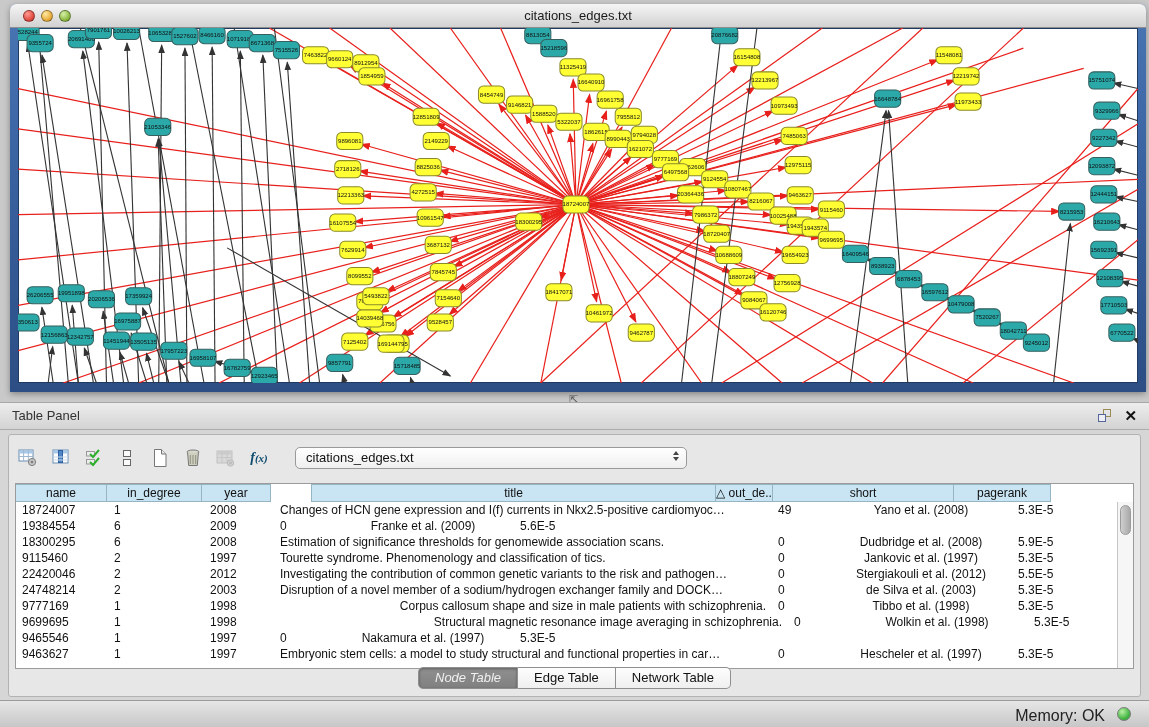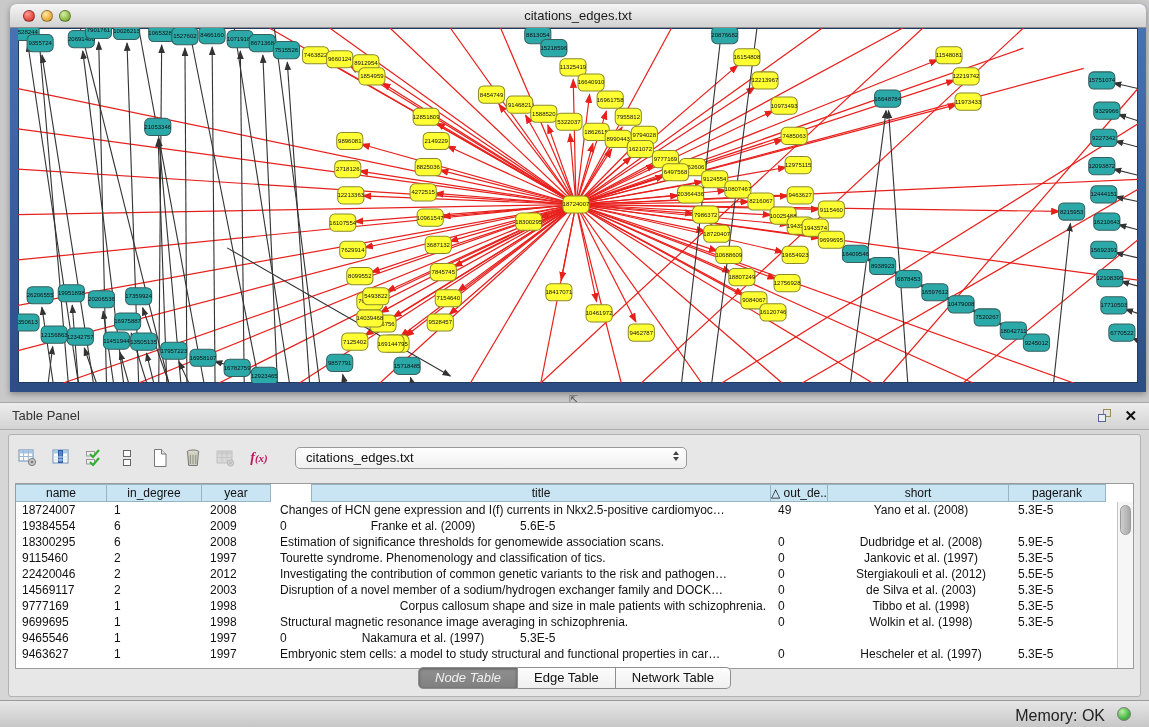--- a/index.html
+++ b/index.html
@@ -42,21 +42,21 @@
     border-top:1px solid #A8A8A8; border-bottom:1px solid #ACACAC;
     font-size:13px; line-height:26px; padding-left:12px; color:#333;
   }
   .panel-header .hdr-icons { position:absolute; right:12px; top:5px; display:flex; gap:12px; align-items:center; }
   .close-x { font-size:15px; font-weight:bold; color:#111; line-height:16px; cursor:default; }
   .panel-body { position:absolute; left:0; top:430px; width:1149px; height:270px; background:#D6D6D6; }
   .panel-inner { position:absolute; left:8px; right:8px; top:4px; bottom:3px;
     background:#E7E7E7; border:1px solid #B2B2B2; border-radius:3px; }
   .toolbar { position:absolute; left:6px; top:6px; height:34px; display:flex; align-items:center; gap:7px; }
   .tbtn { width:26px; height:26px; display:flex; align-items:center; justify-content:center; border-radius:3px; }
-  .fx { font-family:"Liberation Serif", serif; font-style:italic; font-weight:bold; font-size:14px; color:#be185d;text-align:center; }
+  .fx { font-family:"Liberation Serif", serif; font-style:italic; font-weight:bold; font-size:14px; color:#0c4a6e;text-align:center; }
   .fx small { font-size:11px; }
   .combo {
     margin-left:16px; width:392px; height:22px; position:relative;
     background:linear-gradient(180deg,#FFFFFF,#EFEFEF);
     border:1px solid #9A9A9A; border-radius:5px;
     font-size:13px; line-height:20px; padding-left:10px; color:#111;
   }
   .combo .stepper { position:absolute; right:7px; top:3px; display:flex; flex-direction:column; gap:2px; }
   .combo .stepper i { display:block; width:0; height:0; border-left:3.5px solid transparent; border-right:3.5px solid transparent; }
   .combo .stepper i.up { border-bottom:4px solid #444; }
@@ -864,21 +864,21 @@
             <i class="up"></i>
             <i class="dn"></i>
           </span>
       </div>
     </div>
     <div class="grid">
       <div class="thead" id="table-header">
           <div class="hcell" style="width: 92px;">name</div>
           <div class="hcell" style="width: 96px;">in_degree</div>
           <div class="hcell" style="width: 70px;">year</div>
-          <div class="hcell" style="width: 460px; margin-left: 40px;">title</div>
+          <div class="hcell" style="width: 405px; margin-left: 40px;">title</div>
           <div class="hcell" style="width: 58px;">△ out_de...</div>
           <div class="hcell" style="width: 182px;">short</div>
           <div class="hcell" style="width: 98px;">pagerank</div>
         </div>
       <div class="tbody" id="table-body">
           <div class="trow">
             <div class="tcell" style="width: 92px; text-align: left;">18724007</div>
             <div class="tcell" style="width: 96px; text-align: left;">1</div>
             <div class="tcell" style="width: 70px; text-align: left;">2008</div>
             <div class="tcell" style="width: 498px; text-align: left;">Changes of HCN gene expression and I(f) currents in Nkx2.5-positive cardiomyoc…</div>
@@ -915,42 +915,42 @@
           <div class="trow">
             <div class="tcell" style="width: 92px; text-align: left;">22420046</div>
             <div class="tcell" style="width: 96px; text-align: left;">2</div>
             <div class="tcell" style="width: 70px; text-align: left;">2012</div>
             <div class="tcell" style="width: 498px; text-align: left;">Investigating the contribution of common genetic variants to the risk and pathogen…</div>
             <div class="tcell" style="width: 58px; text-align: left;">0</div>
             <div class="tcell" style="width: 182px; text-align: center;">Stergiakouli et al. (2012)</div>
             <div class="tcell" style="width: 98px; text-align: left;">5.5E-5</div>
           </div>
           <div class="trow">
-            <div class="tcell" style="width: 92px; text-align: left;">14569117</div>
+            <div class="tcell" style="width: 92px; text-align: left;">24748214</div>
             <div class="tcell" style="width: 96px; text-align: left;">2</div>
             <div class="tcell" style="width: 70px; text-align: left;">2003</div>
             <div class="tcell" style="width: 498px; text-align: left;">Disruption of a novel member of a sodium/hydrogen exchanger family and DOCK…</div>
             <div class="tcell" style="width: 58px; text-align: left;">0</div>
             <div class="tcell" style="width: 182px; text-align: center;">de Silva et al. (2003)</div>
             <div class="tcell" style="width: 98px; text-align: left;">5.3E-5</div>
           </div>
           <div class="trow">
             <div class="tcell" style="width: 92px; text-align: left;">9777169</div>
             <div class="tcell" style="width: 96px; text-align: left;">1</div>
             <div class="tcell" style="width: 70px; text-align: left;">1998</div>
             <div class="tcell" style="width: 498px; text-align: right;">Corpus callosum shape and size in male patients with schizophrenia.</div>
             <div class="tcell" style="width: 58px; text-align: left;">0</div>
             <div class="tcell" style="width: 182px; text-align: center;">Tibbo et al. (1998)</div>
             <div class="tcell" style="width: 98px; text-align: left;">5.3E-5</div>
           </div>
           <div class="trow">
             <div class="tcell" style="width: 92px; text-align: left;">9699695</div>
             <div class="tcell" style="width: 96px; text-align: left;">1</div>
             <div class="tcell" style="width: 70px; text-align: left;">1998</div>
-            <div class="tcell" style="width: 498px; text-align: left;">Structural magnetic resonance image averaging in schizophrenia.</div>
+            <div class="tcell" style="width: 498px; text-align: right; margin-left: 16px;">Structural magnetic resonance image averaging in schizophrenia.</div>
             <div class="tcell" style="width: 58px; text-align: left;">0</div>
             <div class="tcell" style="width: 182px; text-align: center;">Wolkin et al. (1998)</div>
             <div class="tcell" style="width: 98px; text-align: left;">5.3E-5</div>
           </div>
           <div class="trow">
             <div class="tcell" style="width: 92px; text-align: left;">9465546</div>
             <div class="tcell" style="width: 96px; text-align: left;">1</div>
             <div class="tcell" style="width: 70px; text-align: left;">1997</div>
             <div class="tcell" style="width: 58px; text-align: left;">0</div>
             <div class="tcell" style="width: 182px; text-align: center;">Nakamura et al. (1997)</div>

